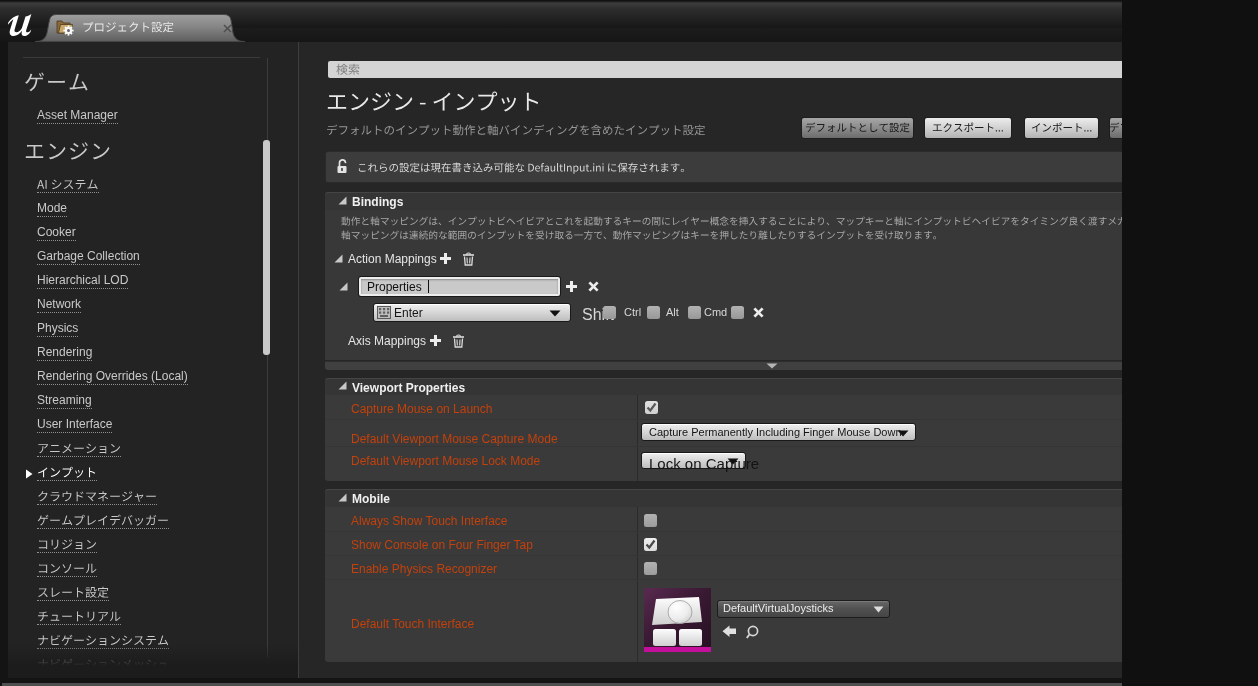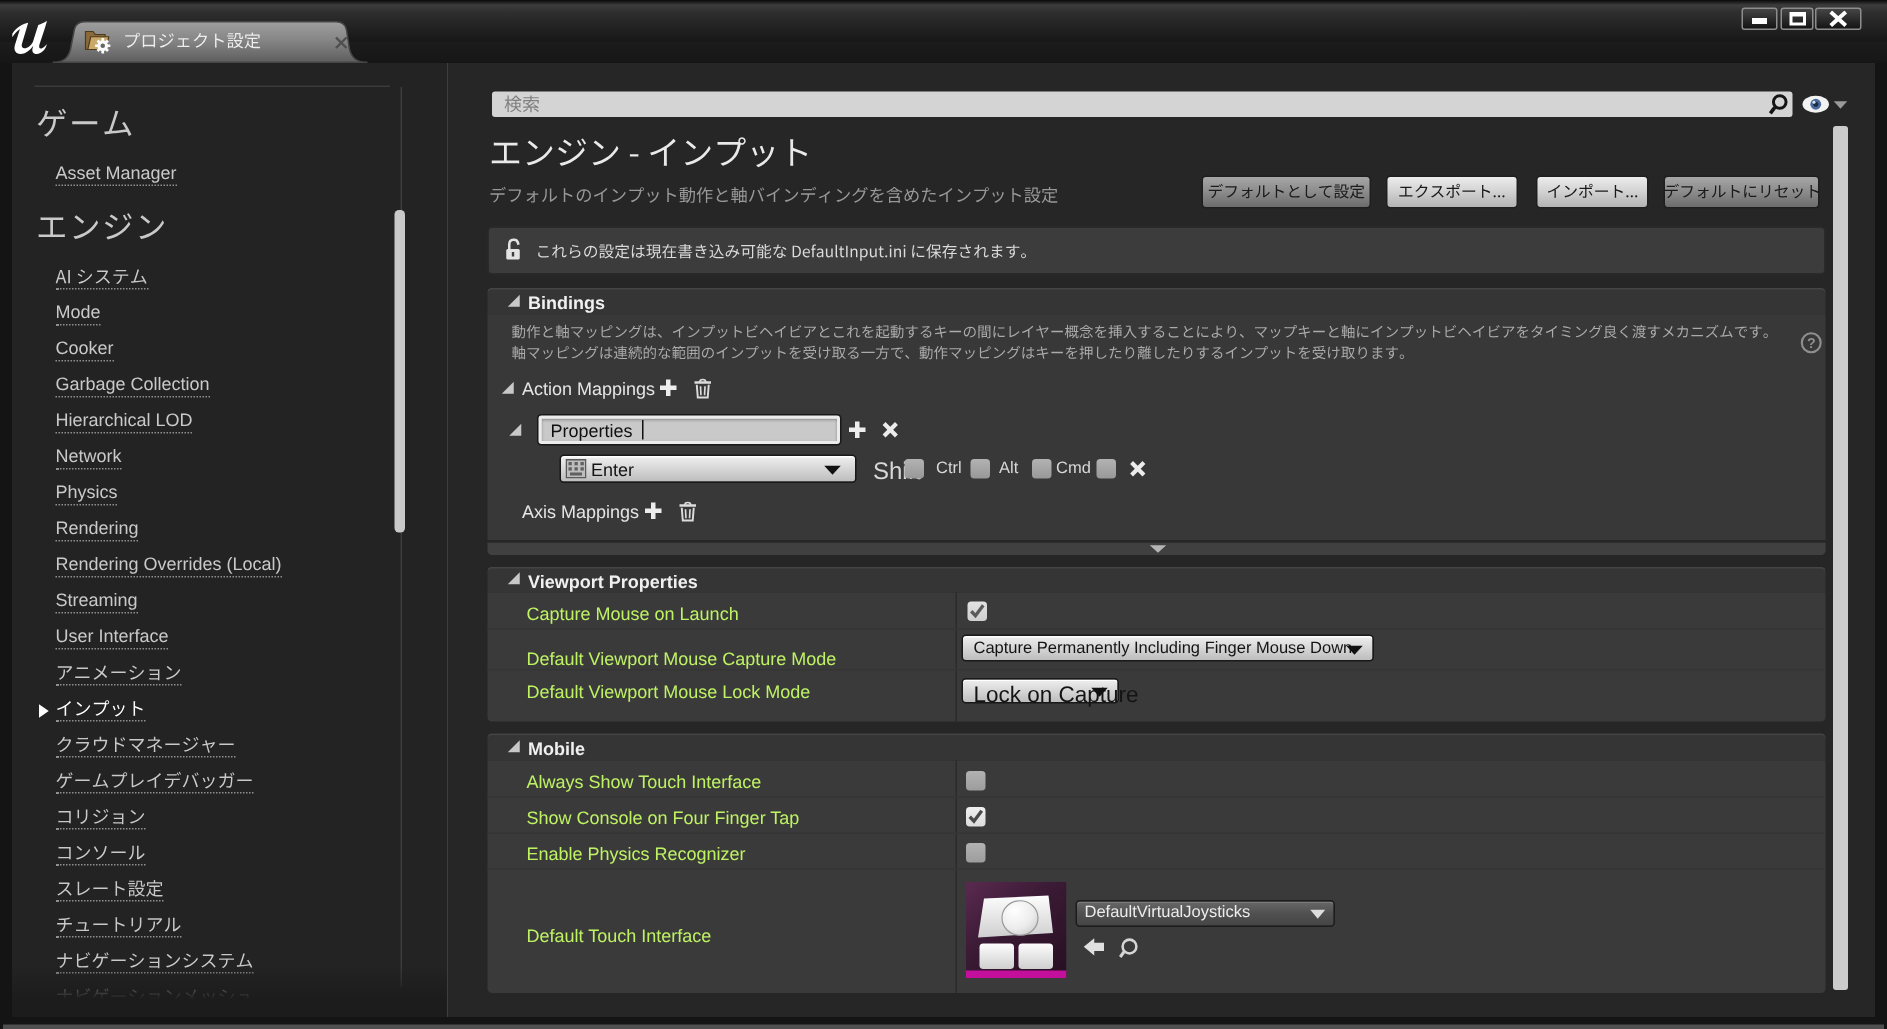--- a/index.html
+++ b/index.html
@@ -1,23 +1,23 @@
 <!DOCTYPE html>
 <html><head><meta charset="utf-8"><style>
 html,body{margin:0;padding:0;background:#101010;width:1258px;height:686px;overflow:hidden}
 *{box-sizing:border-box}
 body{font-family:"Liberation Sans",sans-serif;-webkit-font-smoothing:antialiased}
 .abs{position:absolute}
 .lk{color:#c9c9c9;font-size:12px;line-height:13px;border-bottom:1px dotted #8f8f8f;padding-bottom:1px;white-space:nowrap}
-.lab{color:#bef264;font-size:12px;white-space:nowrap}
+.lab{color:#c2410c;font-size:12px;white-space:nowrap}
 .hdr{color:#f0f0f0;font-size:12px;font-weight:bold;white-space:nowrap}
 .combo{background:linear-gradient(#efefef,#d9d9d9 45%,#bdbdbd);border:1px solid #191919;border-radius:3px;box-shadow:inset 0 1px 0 #fff}
 .cbx{width:13px;height:13px;border-radius:2.5px}
 </style></head><body>
-<div class="abs" style="width:1258px;height:686px;background:#141414;overflow:hidden">
+<div class="abs" style="width:1122px;height:686px;background:#141414;overflow:hidden">
 
 <div class="abs" style="left:0;top:0;width:1258px;height:28px;background:linear-gradient(#090909,#3c3c3c 12%,#2e2e2e 30%,#181818 95%)"></div>
 <div class="abs" style="left:0;top:28px;width:1258px;height:14px;background:linear-gradient(#1c1c1c,#161616)"></div>
 <svg class="abs" style="left:5px;top:11px" width="30" height="30" viewBox="0 0 30 30">
 <path fill="#fff" d="M3.2 11.5 C5.8 7.2 10.2 4.8 13.8 4.2 L9.6 18.4 C9.1 20.2 9.9 21.2 11.4 21.2 C13.4 21.2 15.7 19.4 16.9 17 L20.5 5.6 C22.3 5.2 24.3 4.3 26.3 2.9 C25.9 4.7 25.2 7 24.3 9.7 L21.3 18.7 C20.7 20.7 21.4 21.6 22.7 21.3 C24 21 25.2 19.9 26.2 18.4 C25.8 21.6 22.8 25 19.4 25 C17 25 16.1 23.3 16.8 20.8 L17.2 19.5 C14.8 22.9 11.7 25 8.7 25 C5.4 25 3.9 22.5 5 18.9 L8.3 8.3 C6.6 9.4 4.9 11.2 3.2 13.8 Z"></path>
     </svg>
 <svg class="abs" style="left:34px;top:13px" width="212" height="29" viewBox="0 0 212 29">
 <defs>
         <linearGradient id="tabg" x1="0" y1="0" x2="0" y2="1">
 <stop offset="0" stop-color="#9e9e9e"></stop>

